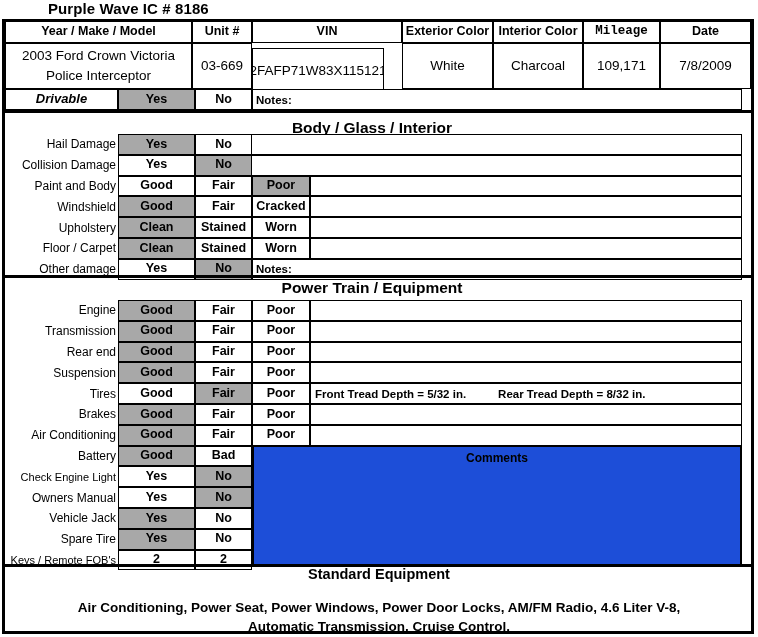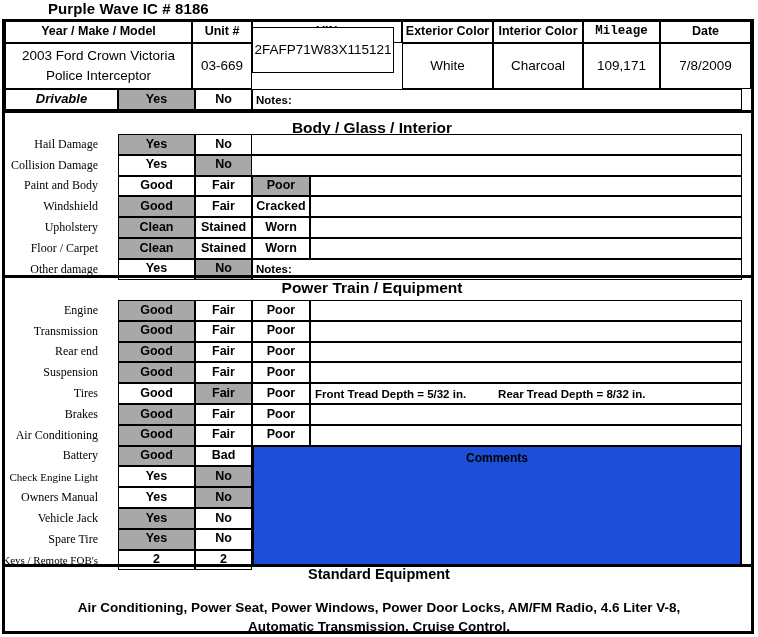--- a/index.html
+++ b/index.html
@@ -64,24 +64,23 @@
   .cell.sel { background: #a8a8a8; }
 
   
   .rowlabel {
     position: absolute;
     box-sizing: border-box;
     font-size: 12px;
     display: flex;
     align-items: center;
     justify-content: flex-end;
-    padding-right: 20px;
+    padding-right: 2px;
     text-align: left;
     white-space: nowrap;
-    font-family: Liberation Serif, serif;
   }
 
   .sect-title {
     position: absolute;
     box-sizing: border-box;
     font-size: 15.5px;
     font-weight: bold;
     display: flex;
     align-items: center;
     justify-content: center;
@@ -159,21 +158,21 @@
       <div class="cell hdr" style="left:252px;top:21px;width:150px;height:22px;">VIN</div>
       <div class="cell hdr" style="left:402px;top:21px;width:91px;height:22px;">Exterior Color</div>
       <div class="cell hdr" style="left:493px;top:21px;width:90px;height:22px;">Interior Color</div>
       <div class="cell hdr" style="left:583px;top:21px;width:77px;height:22px;font-family:Liberation Mono, monospace;">Mileage</div>
       <div class="cell hdr" style="left:660px;top:21px;width:91px;height:22px;">Date</div>
       <div class="cell val" style="left:5px;top:43px;width:187px;height:46px;flex-direction:column;line-height:20px;">
         <div class="" style="border: none;">2003 Ford Crown Victoria</div>
         <div class="" style="border: none;">Police Interceptor</div>
       </div>
       <div class="cell val" style="left:192px;top:43px;width:60px;height:46px;">03-669</div>
-      <div class="cell val" style="left:252px;top:27px;width:142px;height:46px;">2FAFP71W83X115121</div>
+      <div class="cell val" style="left:252px;top:48px;width:132px;height:46px;">2FAFP71W83X115121</div>
       <div class="cell val" style="left:402px;top:43px;width:91px;height:46px;">White</div>
       <div class="cell val" style="left:493px;top:43px;width:90px;height:46px;">Charcoal</div>
       <div class="cell val" style="left:583px;top:43px;width:77px;height:46px;">109,171</div>
       <div class="cell val" style="left:660px;top:43px;width:91px;height:46px;">7/8/2009</div>
     </div>
 
   <div id="drivable-row">
       <div class="cell" style="left:5px;top:89px;width:113px;height:21px;font-weight:bold;font-style:italic;font-size:13px;">Drivable</div>
       <div class="cell opt sel" style="left:118px;top:89px;width:77px;height:21px;">Yes</div>
       <div class="cell opt" style="left:195px;top:89px;width:57px;height:21px;">No</div>

